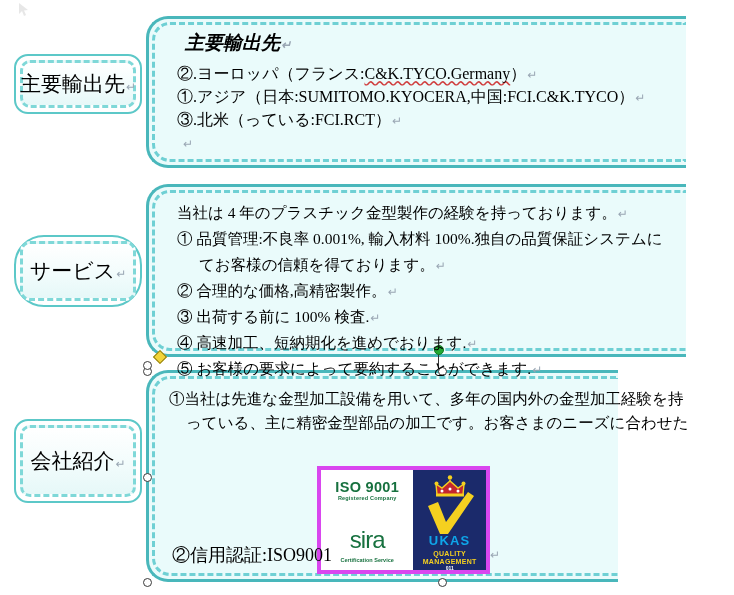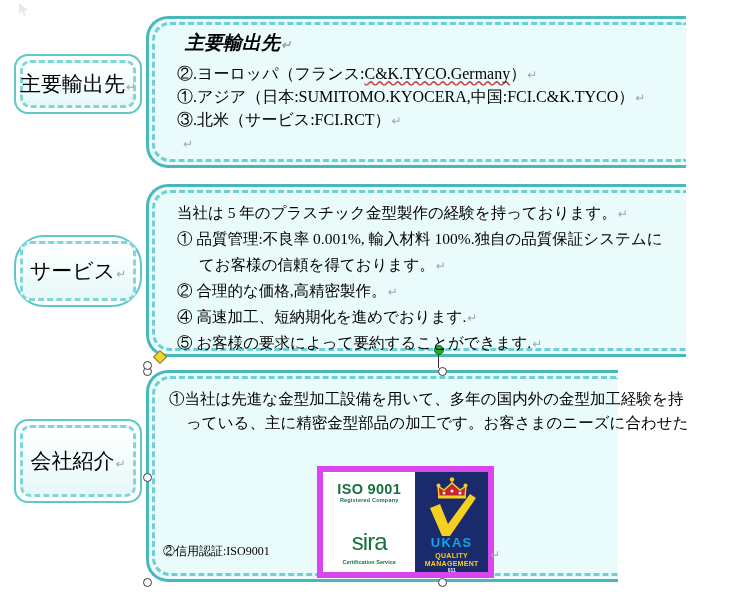--- a/index.html
+++ b/index.html
@@ -101,21 +101,21 @@
   .s-line { font-size: 15.5px; margin-bottom: 5px; white-space: nowrap; }
   .s-indent { padding-left: 22px; }
 
   
   .c-line { font-size: 15.5px; margin-bottom: 3px; white-space: nowrap; }
   .c-indent { padding-left: 17px; text-align: right; }
 
   
   .cert {
     position: absolute;
-    border: 6px solid #d946ef;
+    border: 4px solid #d946ef;
     background: #ffffff;
     display: flex;
     overflow: hidden;
   }
   .cert-left {
     width: 56%;
     position: relative;
     background: #ffffff;
   }
   .cert-iso {
@@ -262,49 +262,52 @@
     <div class="line hd-italic">
       <span>主要輸出先</span><span class="pilcrow">↵</span>
     </div>
     <div class="line l1">
       <span>②.ヨーロッパ（フランス:<span class="misspelled">C&amp;K.TYCO.Germany</span>）</span><span class="pilcrow">↵</span>
     </div>
     <div class="line l1">
       <span>①.アジア（日本:SUMITOMO.KYOCERA,中国:FCI.C&amp;K.TYCO）</span><span class="pilcrow">↵</span>
     </div>
     <div class="line l1">
-      <span>③.北米（サービス:FCI.RCT）</span><span class="pilcrow">↵</span>
+      <span>③.北米（っている:FCI.RCT）</span><span class="pilcrow">↵</span>
     </div>
     <div class="line" style="height:10px;">
       <span class="pilcrow" style="margin-left:6px;">↵</span>
     </div>
   </div>
 </div>
 
 <div class="abs label-pill" style="left:14px; top:235px; width:128px; height:72px;border-radius:30px;">
   <div class="inner-dash"></div>
   <div class="pill-text">
     <span>サービス</span><span class="pilcrow">↵</span>
   </div>
 </div>
 
 <div class="abs content-box" style="left:146px; top:184px; width:540px; height:173px;">
   <div class="outer-dash"></div>
   <div class="box-body" style="padding-top:16px;">
     <div class="s-line">
-      <span>当社は 5 年のプラスチック金型製作の経験を持っております。</span><span class="pilcrow">↵</span>
+      <span>当社は 4 年のプラスチック金型製作の経験を持っております。</span><span class="pilcrow">↵</span>
     </div>
     <div class="s-line">
       <span>① 品質管理:不良率 0.001%, 輸入材料 100%.独自の品質保証システムに</span>
     </div>
     <div class="s-line s-indent">
       <span>てお客様の信頼を得ております。</span><span class="pilcrow">↵</span>
     </div>
     <div class="s-line">
       <span>② 合理的な価格,高精密製作。</span><span class="pilcrow">↵</span>
+    </div>
+    <div class="s-line">
+      <span>③ 出荷する前に 100% 検査.</span><span class="pilcrow">↵</span>
     </div>
     <div class="s-line">
       <span>④ 高速加工、短納期化を進めでおります.</span><span class="pilcrow">↵</span>
     </div>
     <div class="s-line">
       <span>⑤ お客様の要求によって要約することができます.</span><span class="pilcrow">↵</span>
     </div>
   </div>
 </div>
 
@@ -356,21 +359,21 @@
           <path d="M4 14 L14 10 L22 30 L44 0 L50 4 L24 42 L16 42 Z" fill="#f5d020"></path>
         </svg>
       </div>
       <div class="cert-ukas">UKAS</div>
       <div class="cert-qual">QUALITY</div>
       <div class="cert-mgmt">MANAGEMENT</div>
       <div class="cert-num">011</div>
     </div>
   </div>
 
-  <div class="abs" style="left:14px; top:170px; font-size:12px; white-space:nowrap; z-index:3;text-align:center;">
+  <div class="abs" style="left:23px; top:170px; font-size:18px; white-space:nowrap; z-index:3;text-align:center;">
     <span>②信用認証:ISO9001</span>
   </div>
   <div class="abs" style="left:340px; top:172px; z-index:3;">
     <span class="pilcrow">↵</span>
   </div>
 </div>
 
 <div class="handle-circle" style="left:143px; top:367px;"></div>
 <div class="handle-circle" style="left:438px; top:367px;"></div>
 <div class="handle-circle" style="left:143px; top:473px;"></div>

